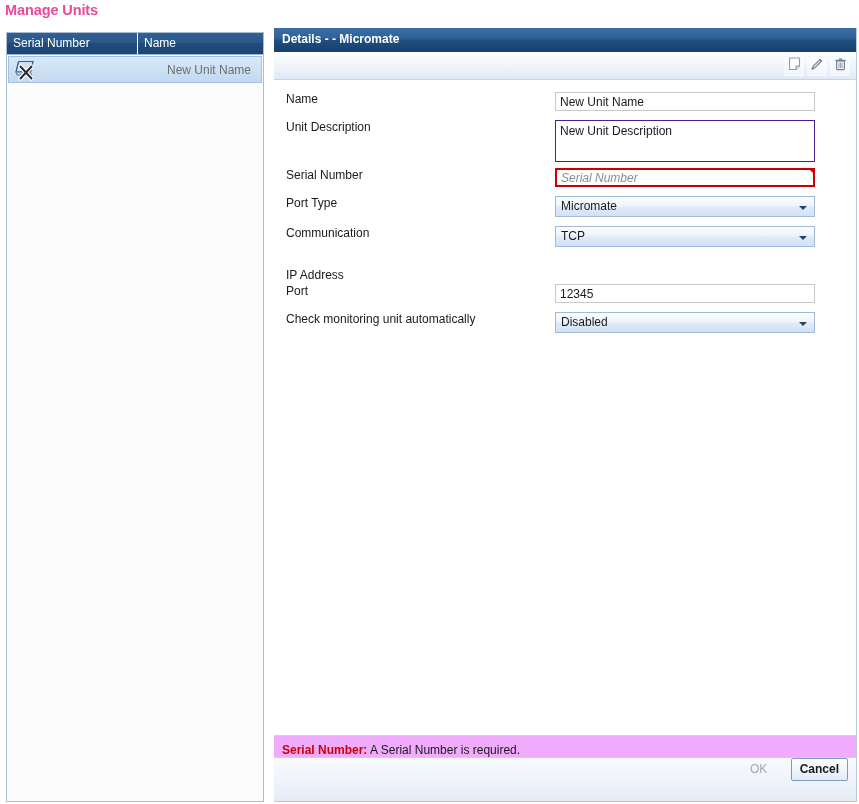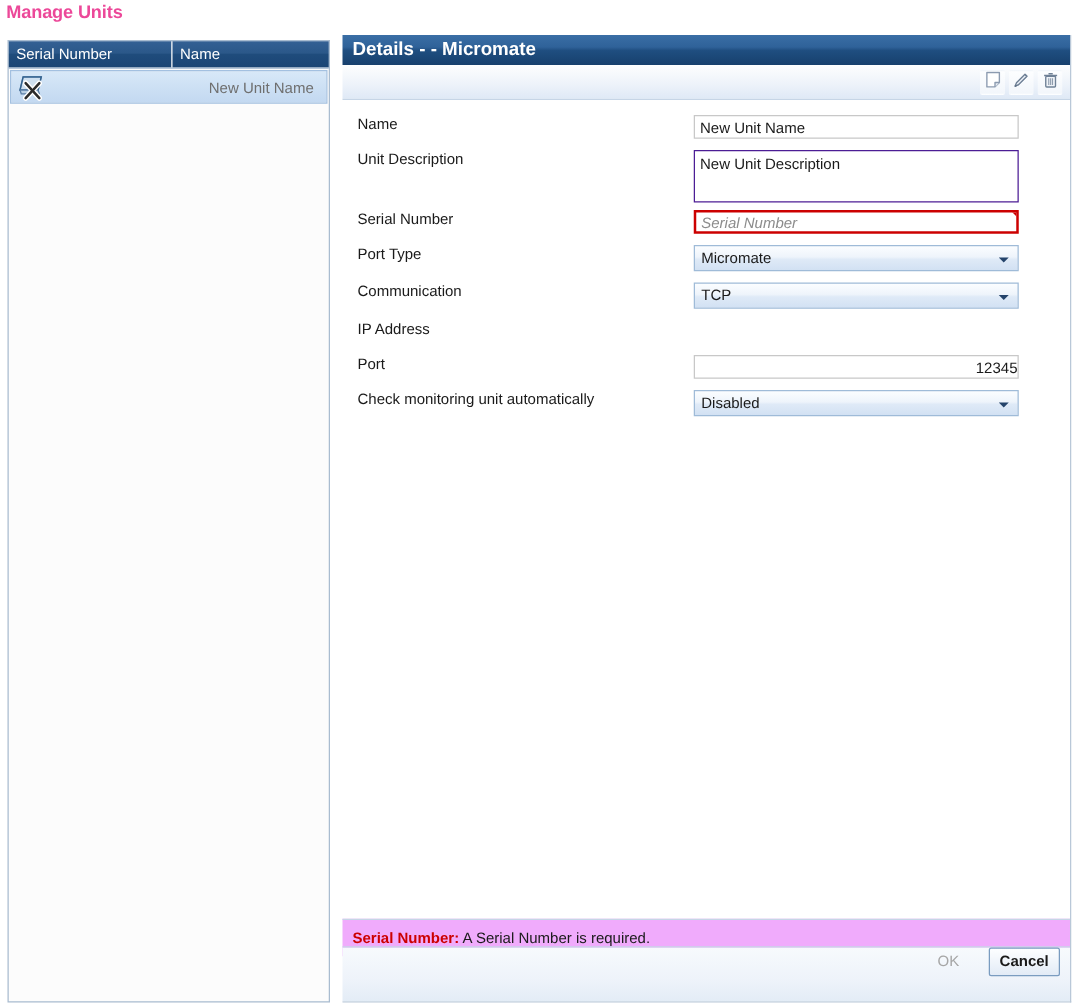--- a/index.html
+++ b/index.html
@@ -99,21 +99,21 @@
     height: 774px;
     background: #ffffff;
     border-right: 1px solid #b9c8d8;
     border-bottom: 1px solid #b9c8d8;
     box-sizing: border-box;
   }
   #details-title-bar {
     height: 24px;
     background: linear-gradient(to bottom, #3a6ea5 0%, #2f6299 40%, #1f4e80 52%, #17406d 100%);
     color: #ffffff;
-    font-size: 15px;
+    font-size: 12px;
     font-weight: bold;
     line-height: 23px;
     padding-left: 8px;
     box-sizing: border-box;
     position: relative;
     overflow: hidden;
     white-space: nowrap;
   }
   #details-title-bar .ghost {
     color: rgba(255,255,255,0.10);
@@ -397,25 +397,25 @@
     <div class="form-row" style="top:146px;">
       <div class="form-label">Communication</div>
       <div class="form-control">
         <div class="combo">
           <span>TCP</span>
           <span class="arrow"></span>
         </div>
       </div>
     </div>
 
-    <div class="form-row" style="top:176px;text-align:right;">
+    <div class="form-row" style="top:188px;text-align:right;">
       <div class="form-label">IP Address</div>
     </div>
 
-    <div class="form-row" style="top:204px;text-align:right;">
+    <div class="form-row" style="top:204px;">
       <div class="form-label">Port</div>
       <div class="form-control">
         <div class="txt-input">12345</div>
       </div>
     </div>
 
     <div class="form-row" style="top:232px;">
       <div class="form-label">Check monitoring unit automatically</div>
       <div class="form-control">
         <div class="combo">

